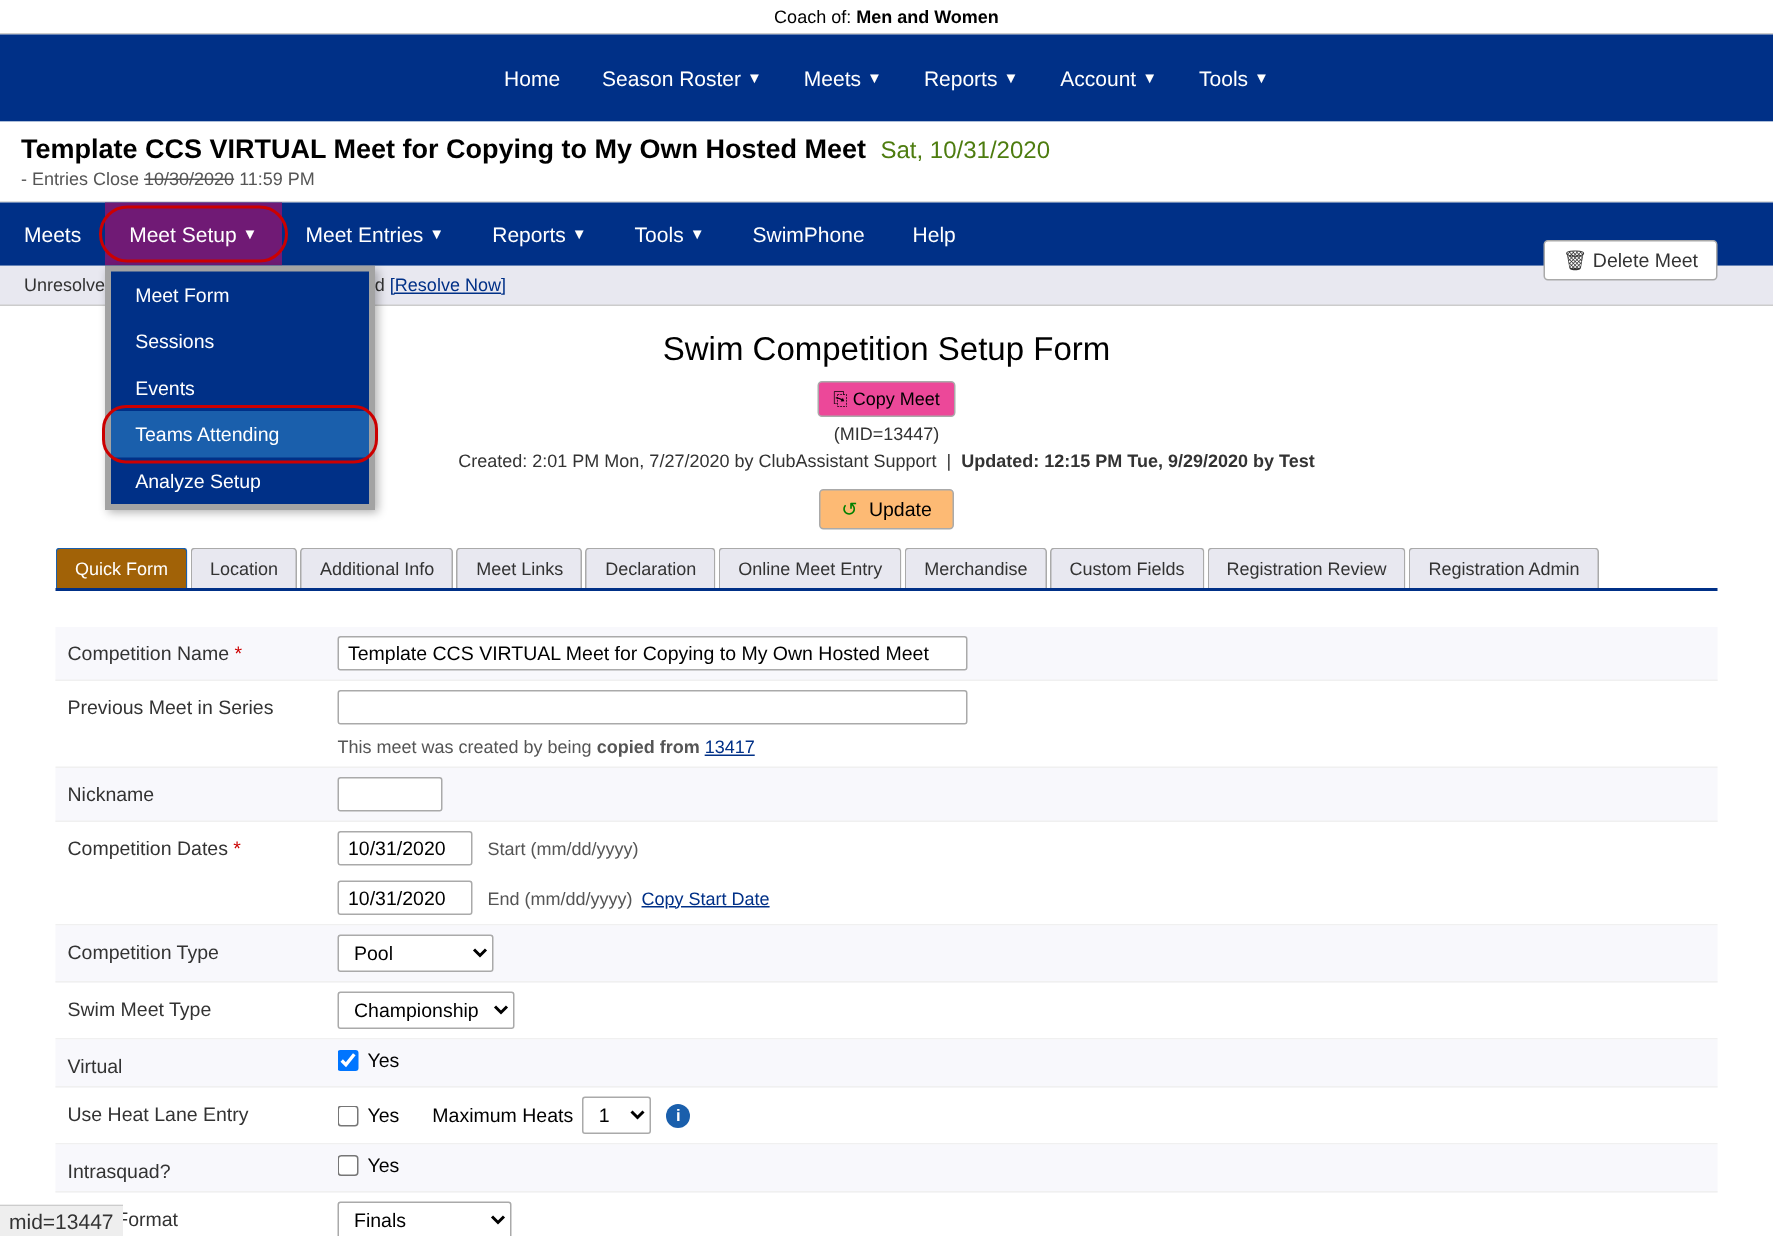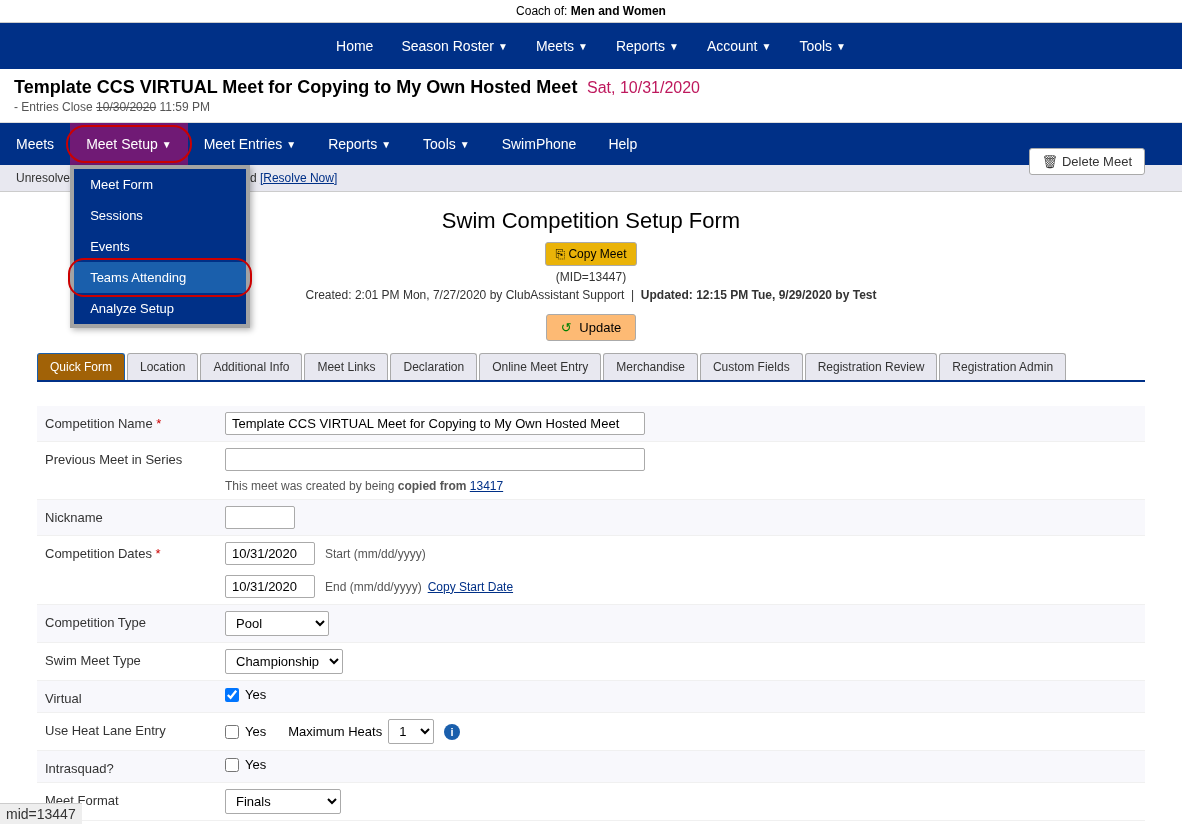--- a/index.html
+++ b/index.html
@@ -3,28 +3,28 @@
   <meta charset="utf-8">
   <style>
     * { box-sizing: border-box; margin: 0; padding: 0; }
     body { font-family: Arial, sans-serif; font-size: 13px; background: #b0c4d8; min-height: 824px; }
 
     
     .coach-bar { background: #fff; text-align: center; padding: 4px 0; font-size: 12px; border-bottom: 1px solid #ccc; }
     .coach-bar strong { font-weight: bold; }
 
     
-    .top-nav { background: #003087; display: flex; align-items: center; justify-content: center; padding: 0 10px; height: 46px; }
+    .top-nav { background: #003087; display: flex; align-items: center; justify-content: center; padding: 0 10px; height: 58px; }
     .top-nav a { color: #fff; text-decoration: none; padding: 12px 14px; font-size: 14px; display: flex; align-items: center; gap: 4px; }
     .top-nav .arrow { font-size: 10px; }
 
     
     .page-title-bar { background: #fff; padding: 8px 14px 4px 14px; border-bottom: 1px solid #ddd; }
     .page-title-bar h1 { font-size: 18px; font-weight: bold; color: #000; display: inline; }
-    .page-title-bar .date { font-size: 16px; color: #be185d; margin-left: 6px; }
+    .page-title-bar .date { font-size: 16px; color: #4d7c0f; margin-left: 6px; }
     .entries-close { font-size: 12px; color: #555; padding: 2px 0 4px 0; }
     .entries-close s { color: #555; }
 
     
     .sub-nav { background: #003087; display: flex; align-items: center; padding: 0; height: 42px; position: relative; }
     .sub-nav a { color: #fff; text-decoration: none; padding: 10px 16px; font-size: 14px; display: flex; align-items: center; gap: 4px; height: 42px; }
     .sub-nav .arrow { font-size: 10px; }
 
     
     .dropdown-wrapper { position: relative; }
@@ -77,21 +77,21 @@
 
     
     .alert-bar { background: #e8e8f0; border-bottom: 1px solid #ccc; padding: 6px 16px; font-size: 12px; color: #333; }
     .alert-bar a { color: #003087; }
 
     
     .content-wrapper { padding: 16px; max-width: 1140px; margin: 0 auto; }
 
     .form-header { text-align: center; margin-bottom: 12px; }
     .form-header h2 { font-size: 22px; font-weight: normal; color: #000; margin-bottom: 8px; }
-    .copy-meet-btn { background: #eab308; border: 1px solid #aaa; padding: 4px 10px; font-size: 12px; cursor: pointer; border-radius: 3px; }
+    .copy-meet-btn { background: #ec4899; border: 1px solid #aaa; padding: 4px 10px; font-size: 12px; cursor: pointer; border-radius: 3px; }
     .mid-text { font-size: 12px; color: #333; margin: 4px 0; }
     .created-text { font-size: 12px; color: #333; margin: 4px 0; }
     .created-text strong { font-weight: bold; }
 
     .delete-meet-btn { background: #fff; border: 1px solid #aaa; padding: 5px 12px; font-size: 13px; cursor: pointer; color: #333; border-radius: 3px; float: right; margin-top: -60px; }
 
     .update-btn { background: #fdba74; border: 1px solid #aaa; padding: 5px 14px; font-size: 13px; cursor: pointer; border-radius: 3px; display: block; margin: 10px auto; }
     .update-btn .icon { color: #008000; margin-right: 4px; }
 
     

